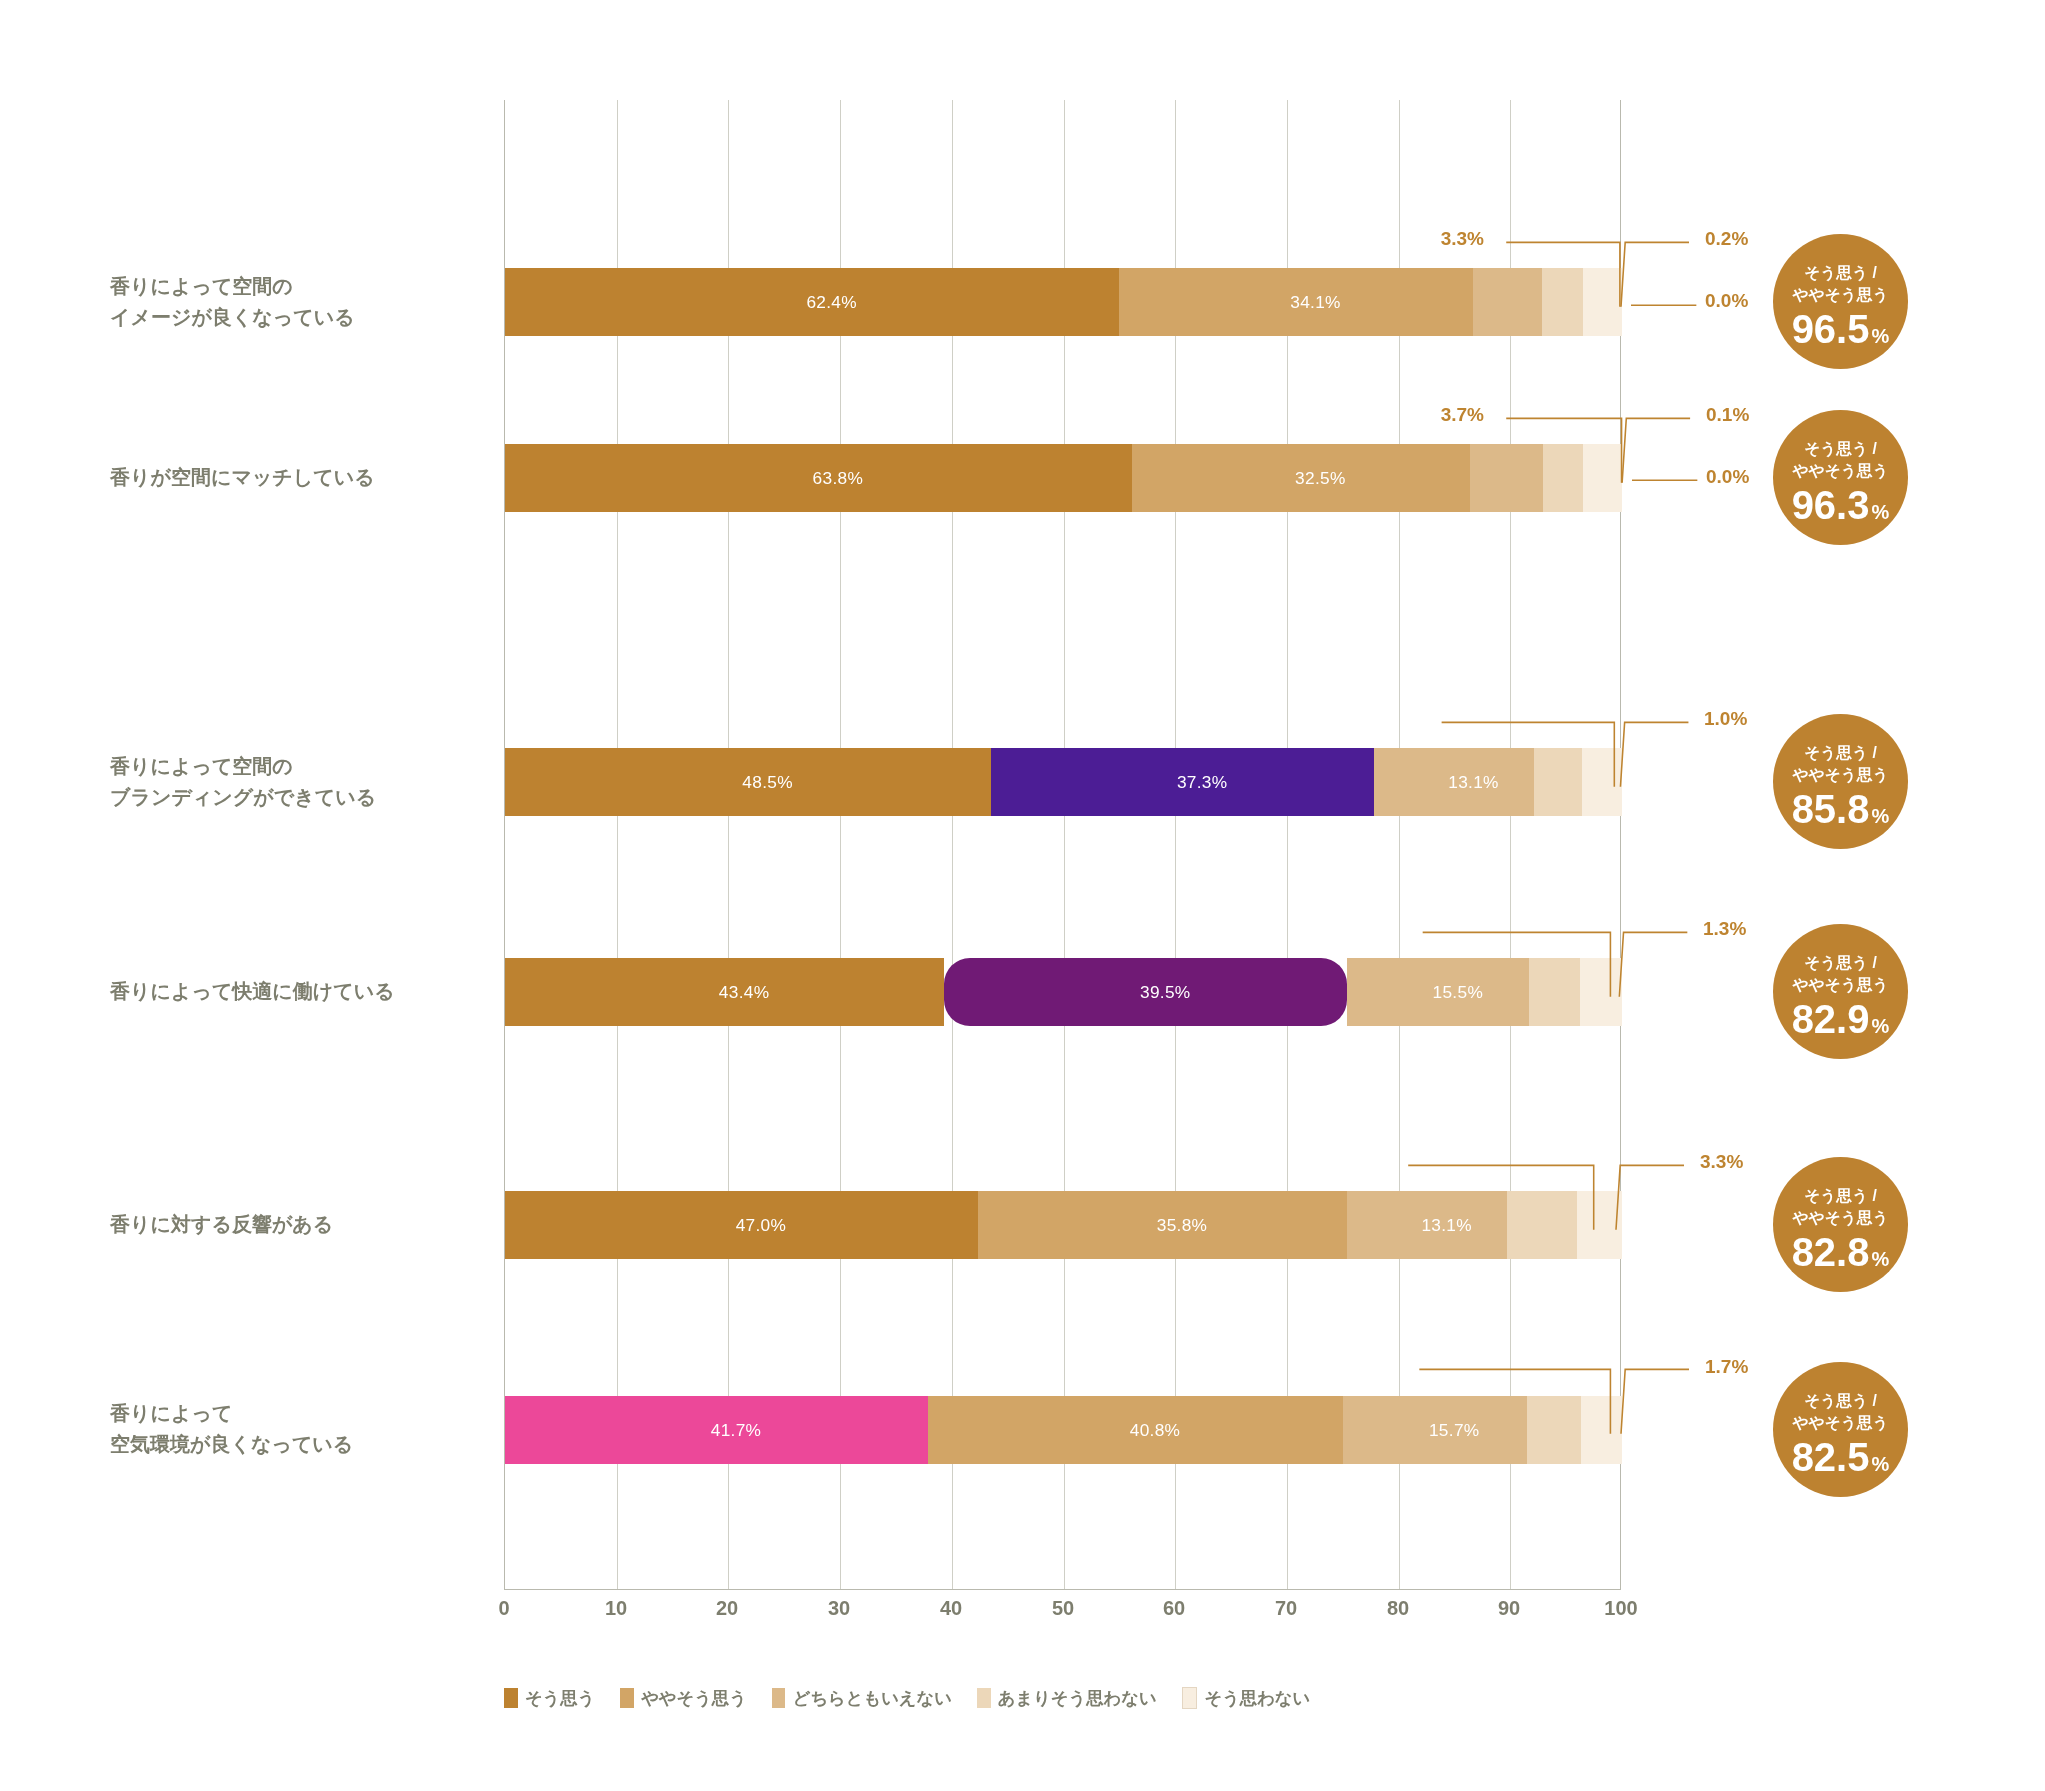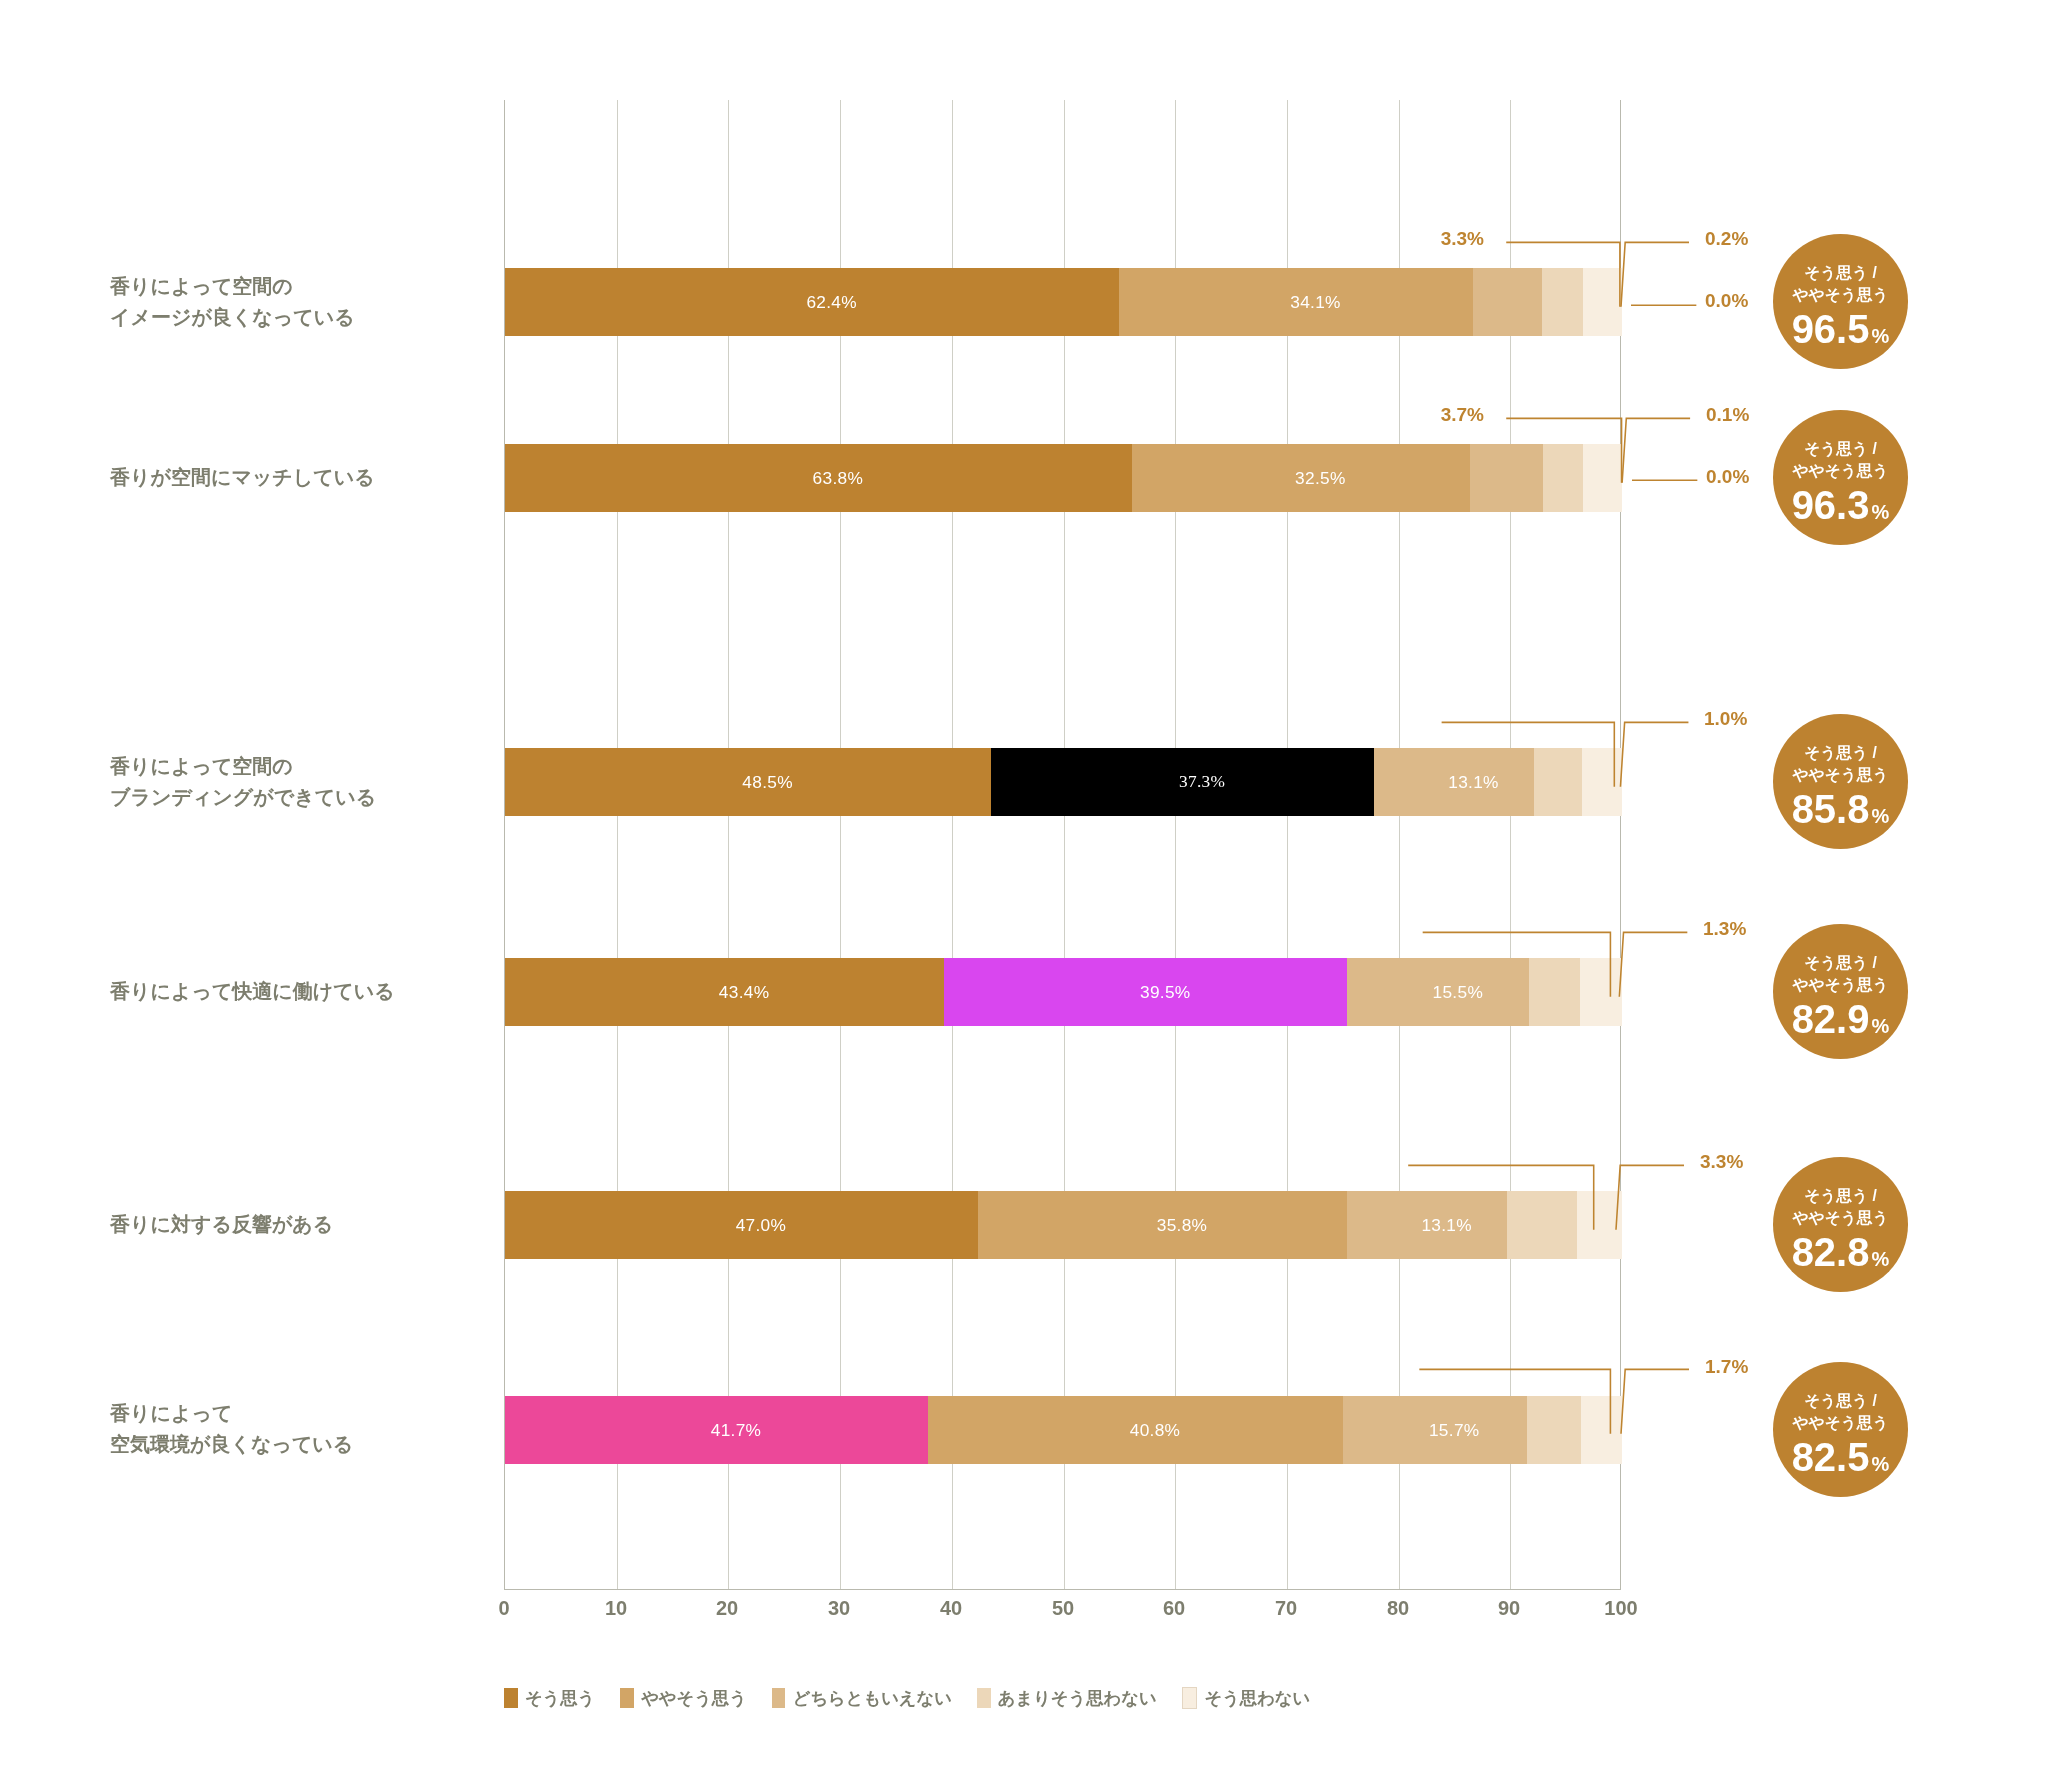--- a/index.html
+++ b/index.html
@@ -87,36 +87,36 @@
             <div class="seg" style="width: 3.7%; background: rgb(220, 185, 137);"></div>
             <div class="seg" style="width: 0.1%; background: rgb(236, 215, 185);"></div>
             <div class="seg" style="width: 0%; background: rgb(248, 238, 224);"></div>
           </div>
         </div>
         <div class="row" style="top: 648px;">
           <div class="bar">
             <div class="seg" style="width: 48.5%; background: rgb(189, 130, 48);">
               <span class="seg-label">48.5%</span>
             </div>
-            <div class="seg" style="width: 37.3%; background: #000000; font-family: Liberation Serif, serif;">
+            <div class="seg" style="width: 37.3%; background: #4c1d95;">
               <span class="seg-label">37.3%</span>
             </div>
             <div class="seg" style="width: 13.1%; background: rgb(220, 185, 137);">
               <span class="seg-label">13.1%</span>
             </div>
             <div class="seg" style="width: 1%; background: rgb(236, 215, 185);"></div>
             <div class="seg" style="width: 0.1%; background: rgb(248, 238, 224);"></div>
           </div>
         </div>
         <div class="row" style="top: 858px;">
           <div class="bar">
             <div class="seg" style="width: 43.4%; background: rgb(189, 130, 48);">
               <span class="seg-label">43.4%</span>
             </div>
-            <div class="seg" style="width: 39.5%; background: #d946ef;">
+            <div class="seg" style="width: 39.5%; background: #701a75; border-radius: 26px;">
               <span class="seg-label">39.5%</span>
             </div>
             <div class="seg" style="width: 15.5%; background: rgb(220, 185, 137);">
               <span class="seg-label">15.5%</span>
             </div>
             <div class="seg" style="width: 1.3%; background: rgb(236, 215, 185);"></div>
             <div class="seg" style="width: 0.3%; background: rgb(248, 238, 224);"></div>
           </div>
         </div>
         <div class="row" style="top: 1091px;">

